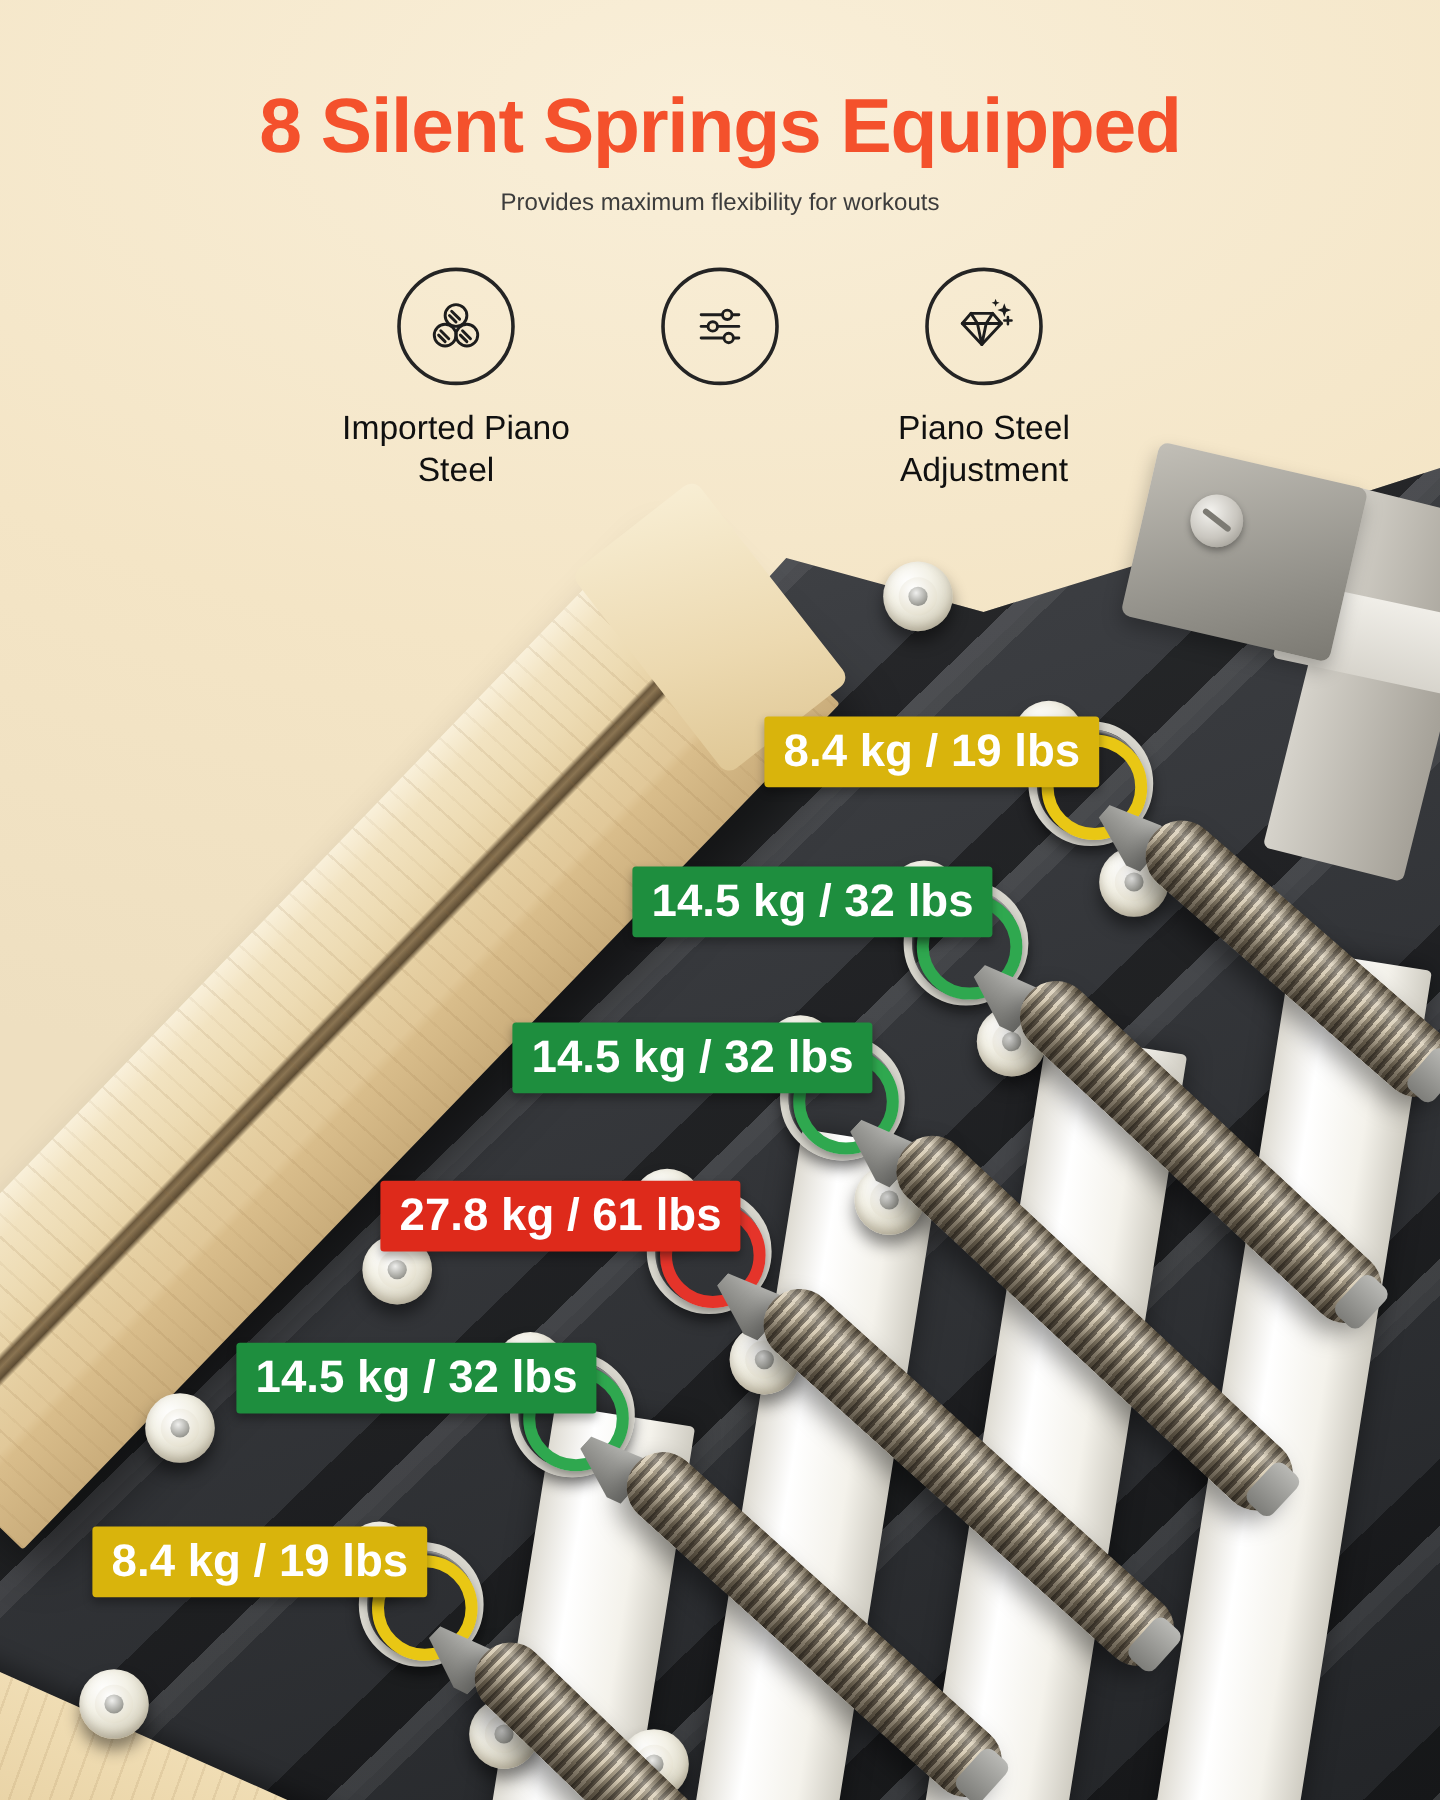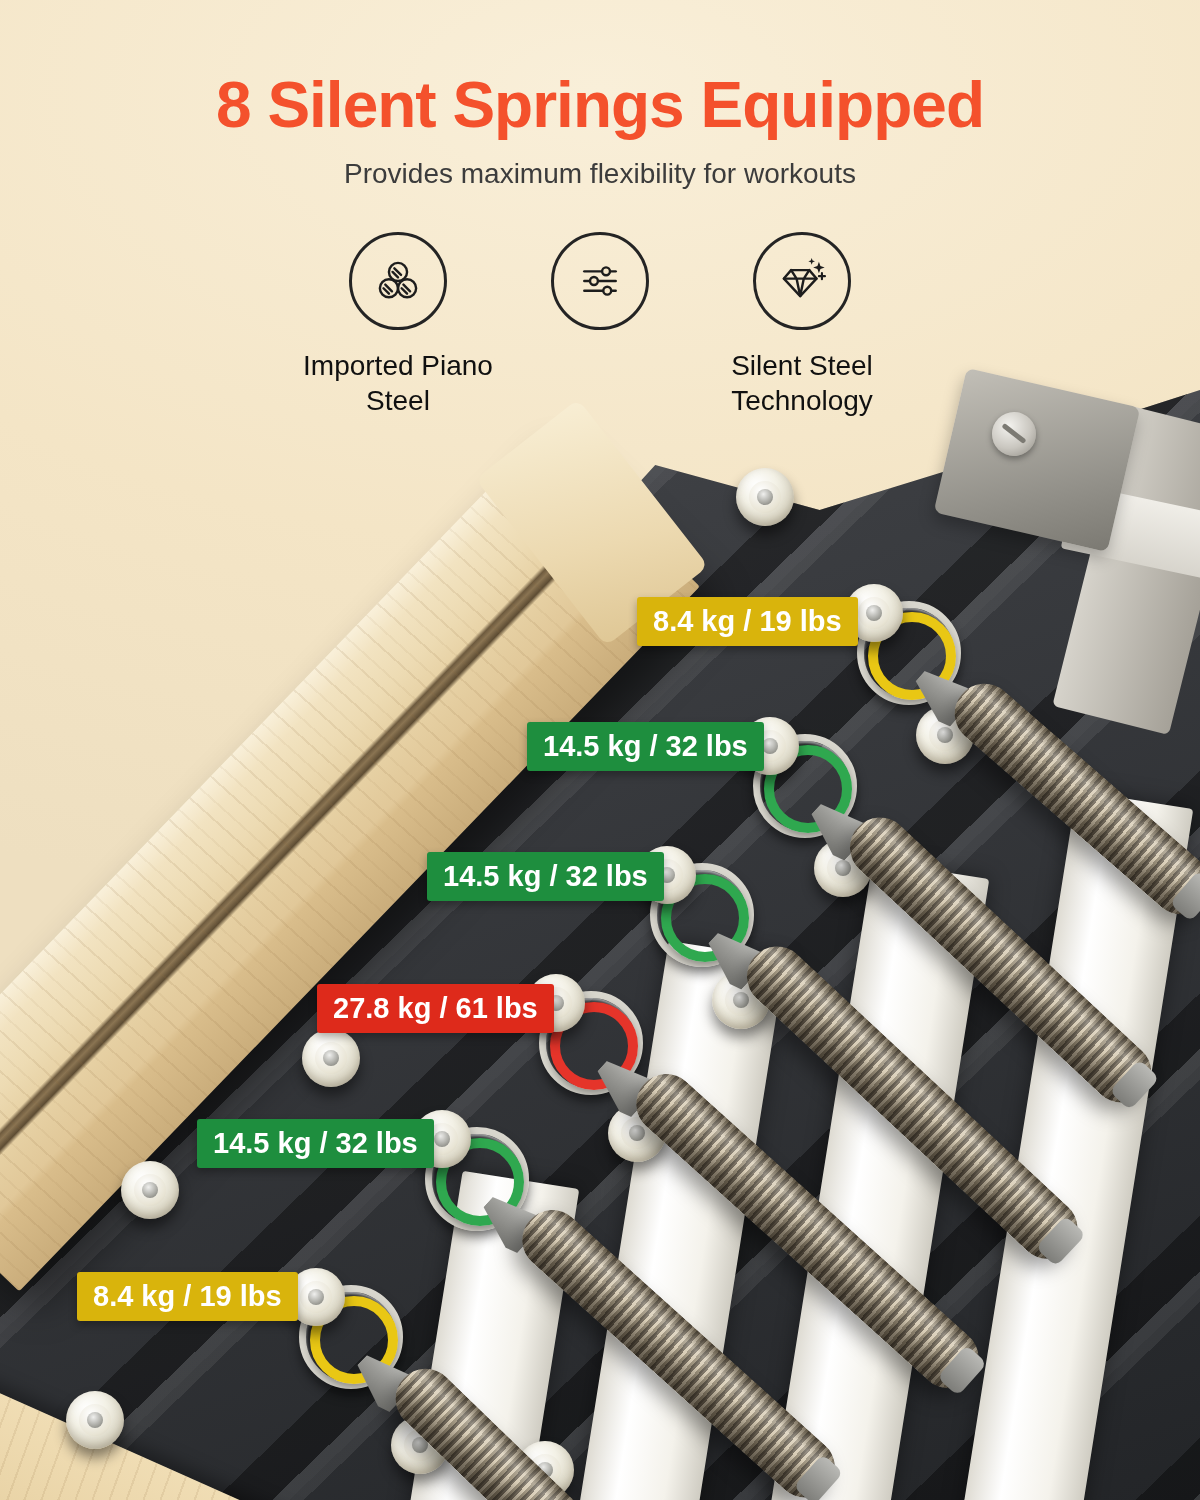--- a/index.html
+++ b/index.html
@@ -4,22 +4,22 @@
 <style>
   html,body{margin:0;padding:0;background:#ddd;}
   .page{
     position:relative;width:1200px;height:1500px;overflow:hidden;
     font-family:"Liberation Sans",sans-serif;
     background:radial-gradient(130% 55% at 50% 6%, #f9efd9 0%, #f4e5c6 55%, #eedfc0 100%);
   }
   
   .header{position:absolute;left:0;top:0;width:100%;text-align:center;z-index:20;}
   .title{margin:68px 0 0;font-size:64px;font-weight:800;letter-spacing:-1px;color:#f4512c;}
-  .subtitle{margin:16px 0 0;font-size:28px;color:#3c3c3c;font-weight:400;}
-  .features{display:flex;justify-content:center;margin-top:42px;}
+  .subtitle{margin:16px 0 0;font-size:20px;color:#3c3c3c;font-weight:400;}
+  .features{display:flex;justify-content:center;gap:18px;margin-top:42px;}
   .feature{width:202px;display:flex;flex-direction:column;align-items:center;}
   .feature-circle{width:92px;height:92px;border:3px solid #242424;border-radius:50%;
     display:flex;align-items:center;justify-content:center;background:transparent;}
   .feature-circle svg{width:58px;height:58px;}
   .feature-label{margin-top:18px;font-size:28px;line-height:1.25;color:#101010;}
   
   .scene{position:absolute;inset:0;z-index:1;}
   .metal-base{position:absolute;inset:0;
     background:
       repeating-linear-gradient(136deg, rgba(255,255,255,.07) 0 10px, rgba(0,0,0,0) 10px 108px, rgba(0,0,0,.38) 108px 148px, rgba(255,255,255,.09) 148px 160px),
@@ -75,21 +75,21 @@
   .cone{position:absolute;left:18px;top:6px;width:56px;height:48px;transform-origin:left center;
     background:linear-gradient(180deg,#bdbdb9 0%,#9a9a96 45%,#757571 100%);
     clip-path:polygon(0 36%,78% 4%,100% 12%,100% 88%,78% 96%,0 64%);}
   .spring{position:absolute;height:60px;border-radius:30px;transform-origin:left center;
     background:
       linear-gradient(180deg, rgba(50,42,30,.55) 0%, rgba(255,255,255,.30) 26%, rgba(255,255,255,.12) 45%, rgba(30,25,20,.45) 78%, rgba(20,16,12,.60) 100%),
       repeating-linear-gradient(90deg,#6b6151 0 2px,#d3c6ac 2px 5px,#93876f 5px 8px,#554d3f 8px 10px);
     box-shadow:0 12px 20px rgba(0,0,0,.38);}
   .spring::after{content:"";position:absolute;right:-2px;top:8px;width:28px;height:44px;border-radius:8px;
     background:linear-gradient(180deg,#b9b9b5,#7d7d79);}
-  .badge{position:absolute;padding:8px 16px;font-size:29px;font-weight:bold;color:#ffffff;
+  .badge{position:absolute;padding:8px 16px;font-size:38px;font-weight:bold;color:#ffffff;
     border-radius:3px;white-space:nowrap;box-shadow:0 4px 8px rgba(0,0,0,.3);z-index:10;}
 </style>
 </head>
 <body>
 
 <div class="page">
 
   <div class="scene">
 
     <div class="metal-base"></div>
@@ -211,19 +211,19 @@
       <div class="feature">
         <div class="feature-circle">
           <svg viewBox="0 0 96 96" fill="none" stroke="#1d1d1d" stroke-width="4" stroke-linecap="round" stroke-linejoin="round">
             <path d="M30 30 H60 L72 44 L45 73 L18 44 Z"></path>
             <path d="M30 30 L39 44 L45 73 M60 30 L51 44 L45 73 M18 44 H72"></path>
             <path d="M76 16 l2.5 7 7 2.5 -7 2.5 -2.5 7 -2.5 -7 -7 -2.5 7 -2.5 Z" fill="#1d1d1d" stroke="none"></path>
             <path d="M64 10 l1.5 4 4 1.5 -4 1.5 -1.5 4 -1.5 -4 -4 -1.5 4 -1.5 Z" fill="#1d1d1d" stroke="none"></path>
             <path d="M76 40 h10 M81 35 v10" stroke-width="3.5"></path>
           </svg>
         </div>
-        <div class="feature-label">Silent Steel Technology</div>
+        <div class="feature-label">Piano Steel Adjustment</div>
       </div>
 
     </div>
   </div>
 
 </div>
 
 </body></html>

